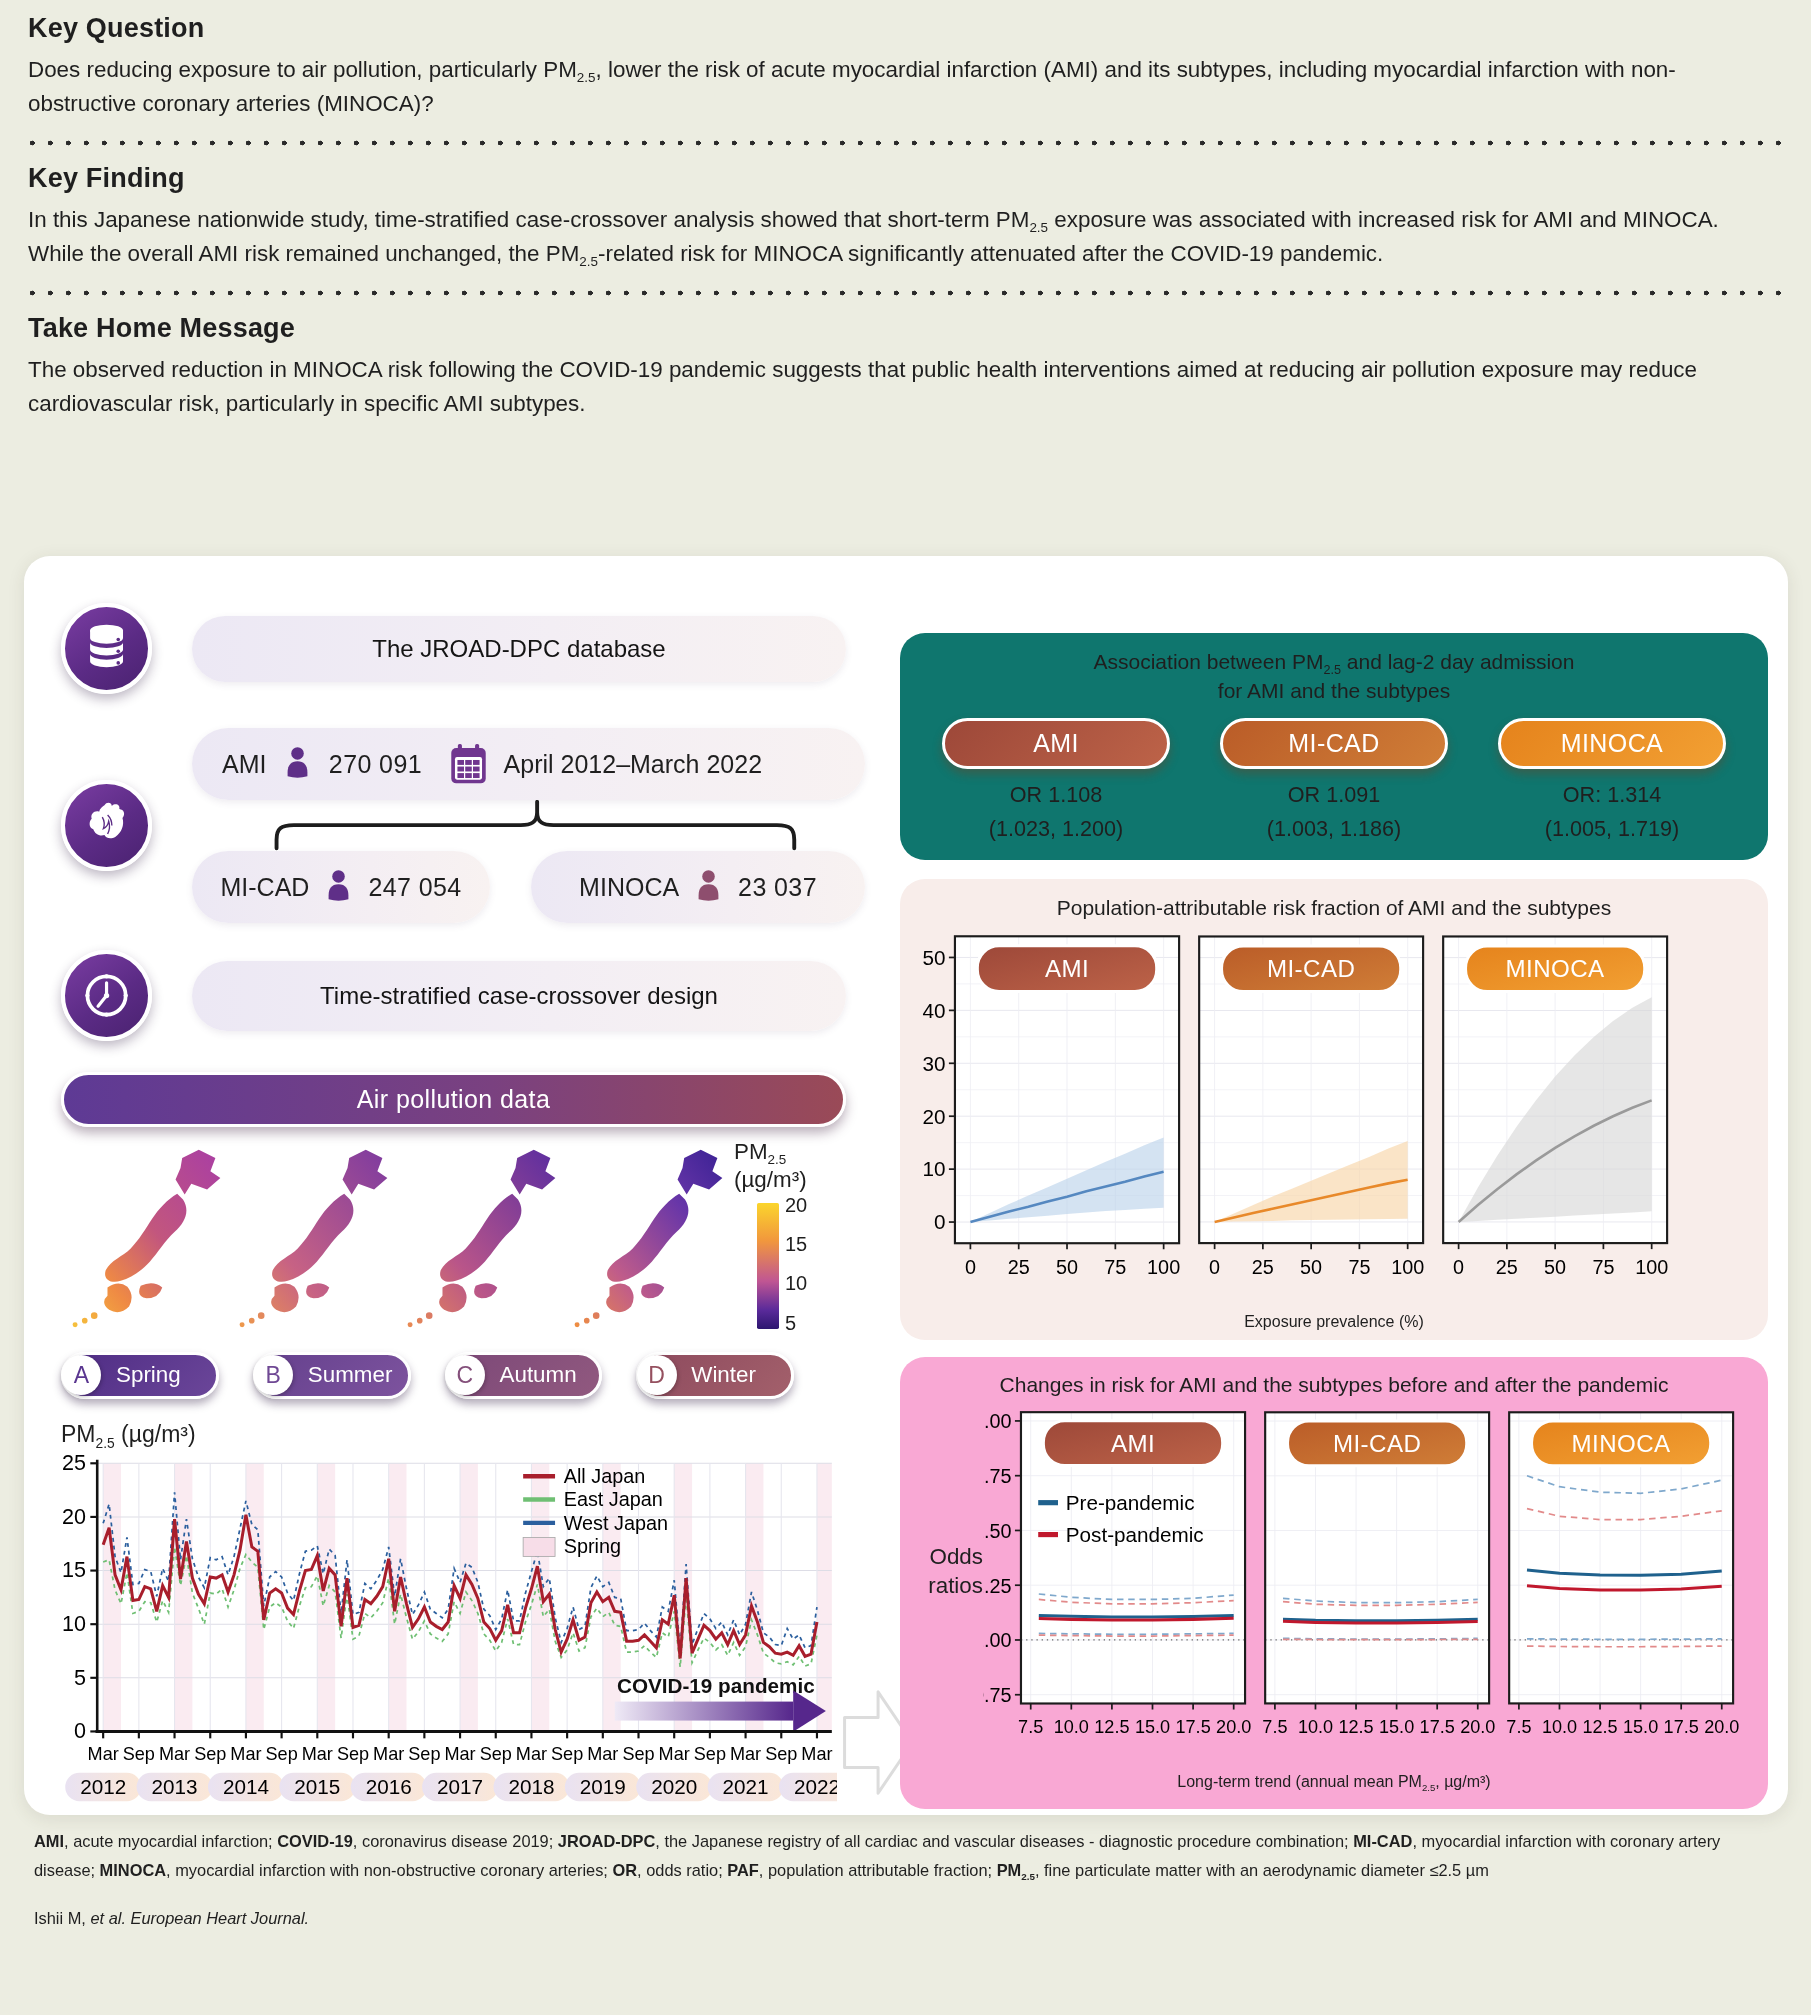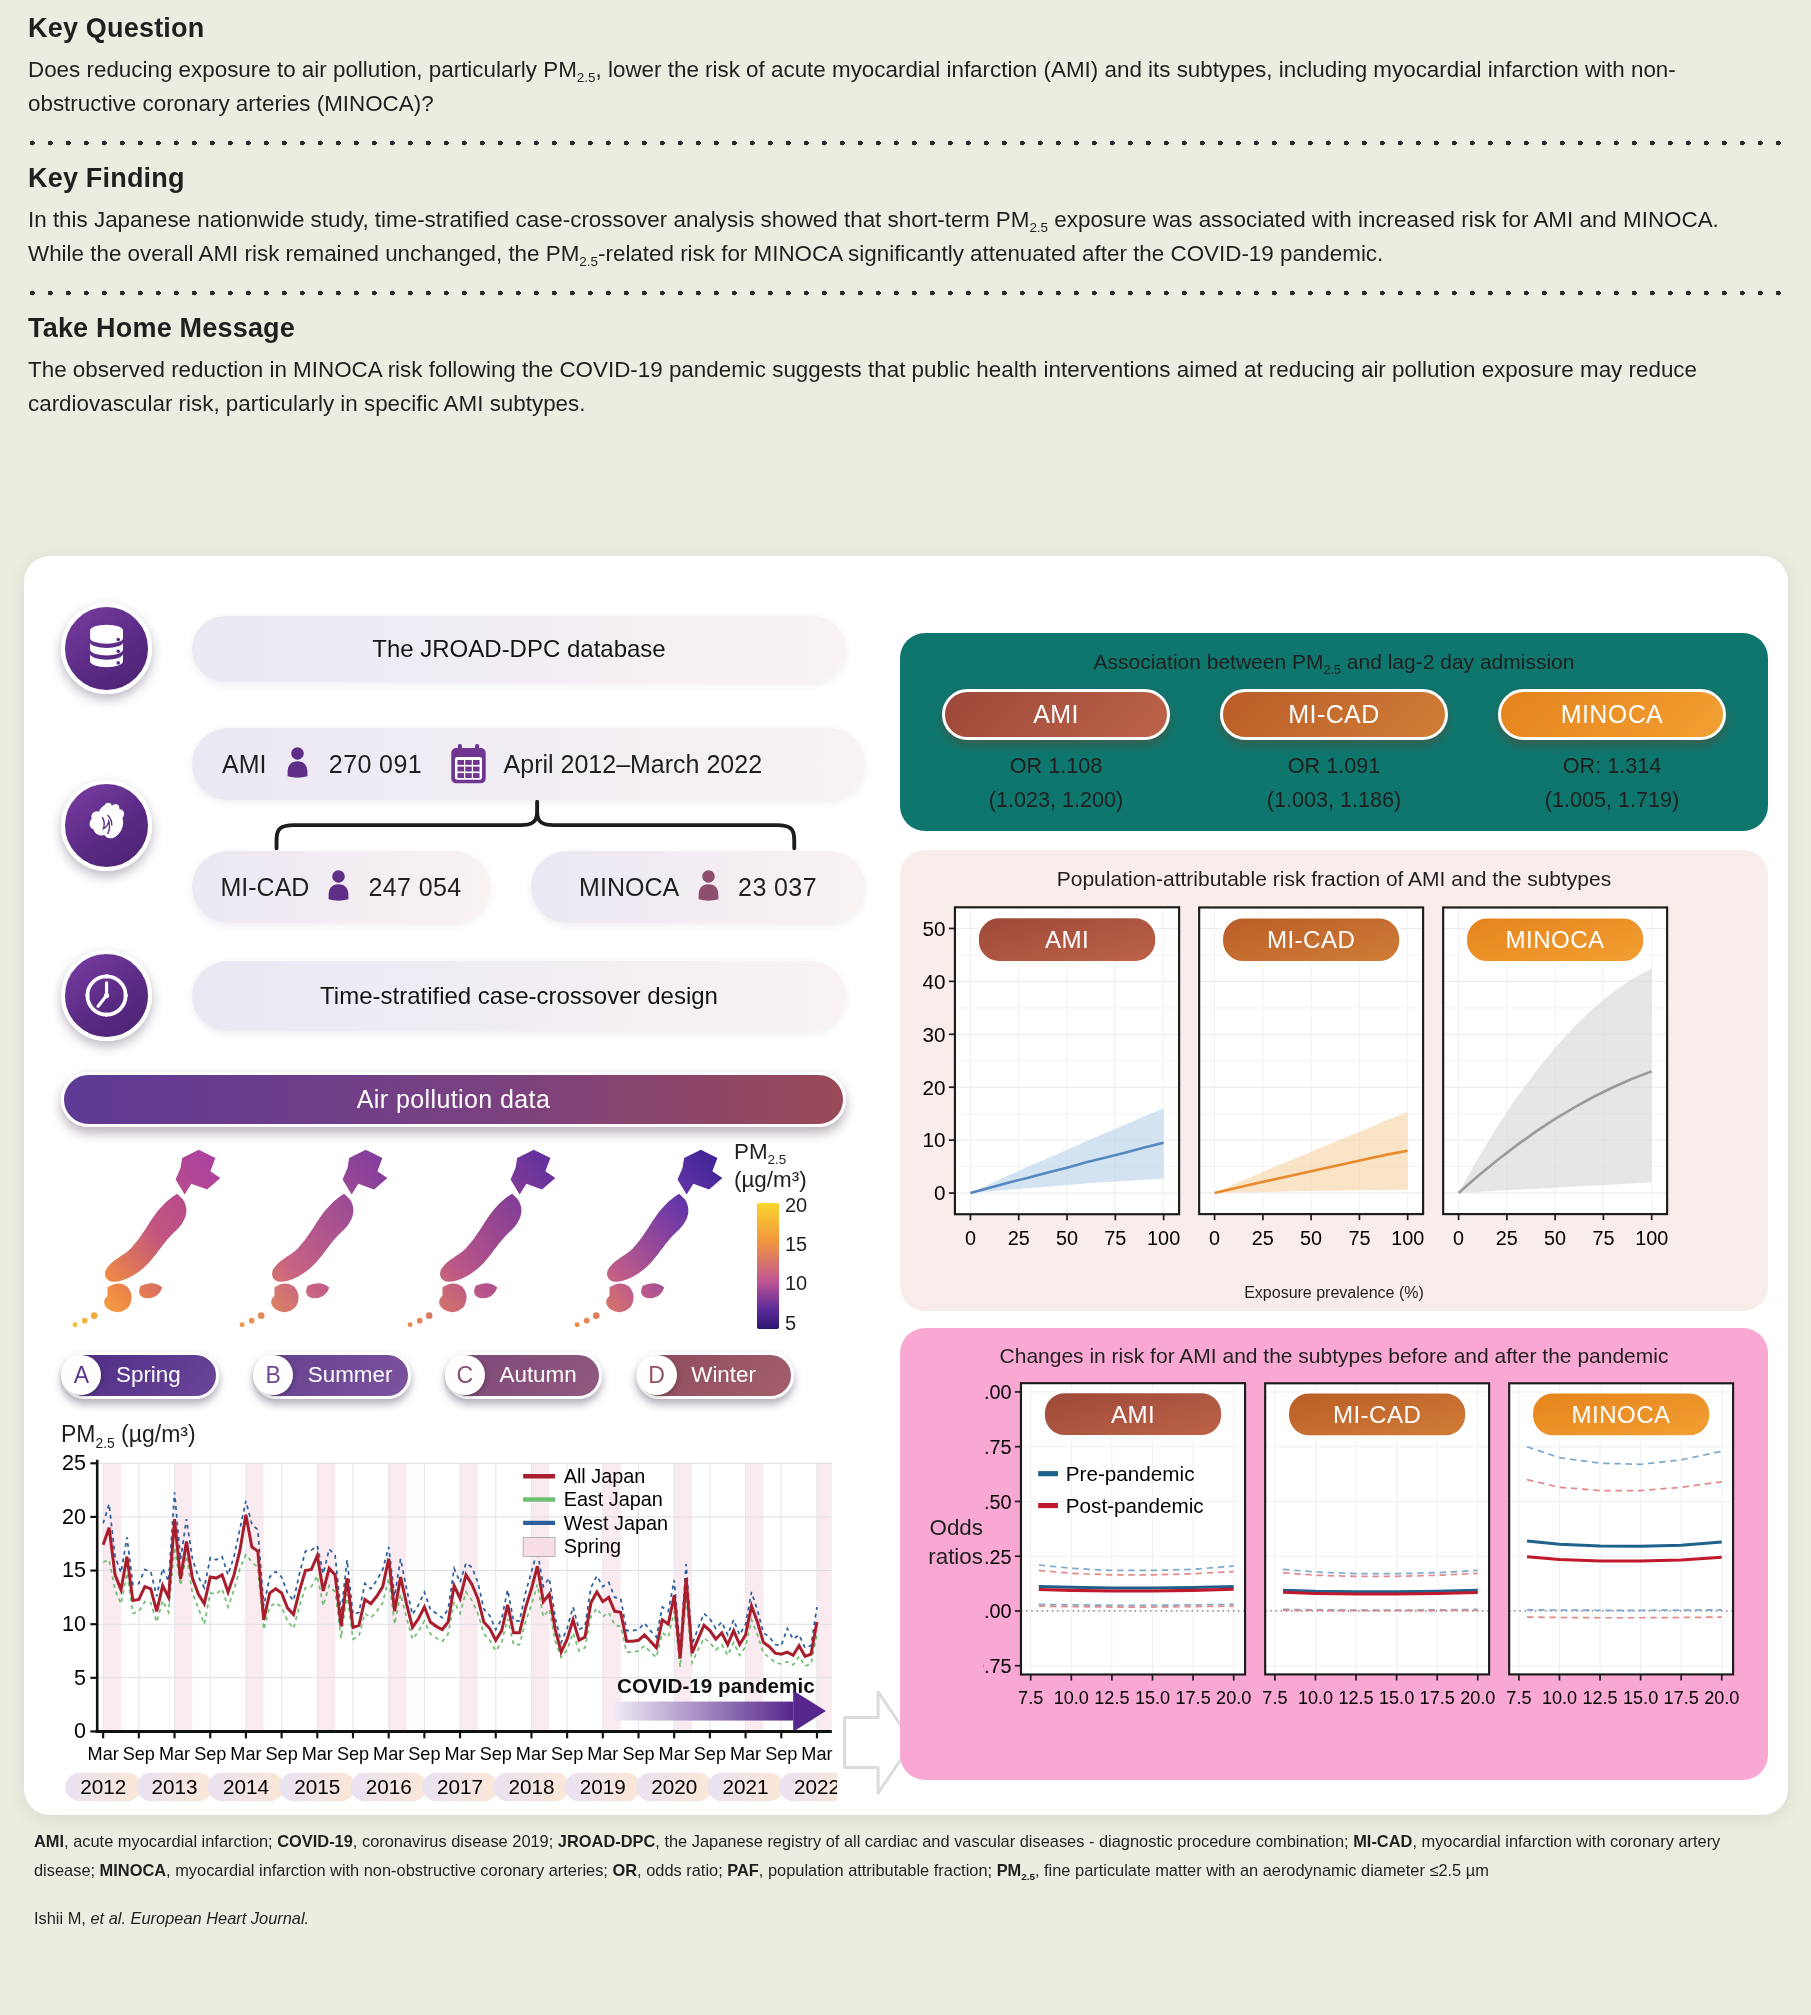--- a/index.html
+++ b/index.html
@@ -450,20 +450,21 @@
   </div>
 
   <svg class="flow-arrow" width="73" height="147" viewBox="0 0 170 340">
     <polygon points="6,112 84,112 84,52 164,170 84,288 84,228 6,228" fill="#ffffff" stroke="#dcdcdc" stroke-width="7" stroke-linejoin="round"></polygon>
   </svg>
 
   <div class="right-col">
 
     <div class="rpanel assoc">
       <div class="rtitle"><span>Association between PM</span><sub>2.5</sub><span> and lag-2 day admission</span></div>
+      <div class="rtitle">for AMI and the subtypes</div>
       <div class="assoc-grid">
         <div class="assoc-col">
           <div class="big-pill grad-ami">
             <span>AMI</span>
           </div>
           <div class="or-line">
             <div>OR 1.108</div>
             <div>(1.023, 1.200)</div>
           </div>
         </div>
@@ -779,20 +780,21 @@
               <text x="223.0144927536232" y="756" text-anchor="middle" font-size="42">12.5</text>
               <line x1="317.21739130434787" y1="688" x2="317.21739130434787" y2="702" stroke="#1c1c1c" stroke-width="4"></line>
               <text x="317.21739130434787" y="756" text-anchor="middle" font-size="42">15.0</text>
               <line x1="411.4202898550725" y1="688" x2="411.4202898550725" y2="702" stroke="#1c1c1c" stroke-width="4"></line>
               <text x="411.4202898550725" y="756" text-anchor="middle" font-size="42">17.5</text>
               <line x1="505.6231884057971" y1="688" x2="505.6231884057971" y2="702" stroke="#1c1c1c" stroke-width="4"></line>
               <text x="505.6231884057971" y="756" text-anchor="middle" font-size="42">20.0</text>
             </svg>
         </div>
       </div>
+      <div class="xaxis-label"><span>Long-term trend (annual mean PM</span><sub>2.5</sub><span>, µg/m³)</span></div>
     </div>
   </div>
 </div>
 
 <div class="footer">
   <p class="abbr"><span style="font-weight: 700;">AMI</span><span>, acute myocardial infarction; </span><span style="font-weight: 700;">COVID-19</span><span>, coronavirus disease 2019; </span><span style="font-weight: 700;">JROAD-DPC</span><span>, the Japanese registry of all cardiac and vascular diseases - diagnostic procedure combination; </span><span style="font-weight: 700;">MI-CAD</span><span>, myocardial infarction with coronary artery disease; </span><span style="font-weight: 700;">MINOCA</span><span>, myocardial infarction with non-obstructive coronary arteries; </span><span style="font-weight: 700;">OR</span><span>, odds ratio; </span><span style="font-weight: 700;">PAF</span><span>, population attributable fraction; </span><span style="font-weight: 700;">PM</span><sub style="font-weight: 700;">2.5</sub><span>, fine particulate matter with an aerodynamic diameter ≤2.5 µm</span></p>
   <p class="cite"><span>Ishii M, </span><span style="font-style: italic;">et al. </span><span style="font-style: italic;">European Heart Journal.</span></p>
 </div>
 
 

